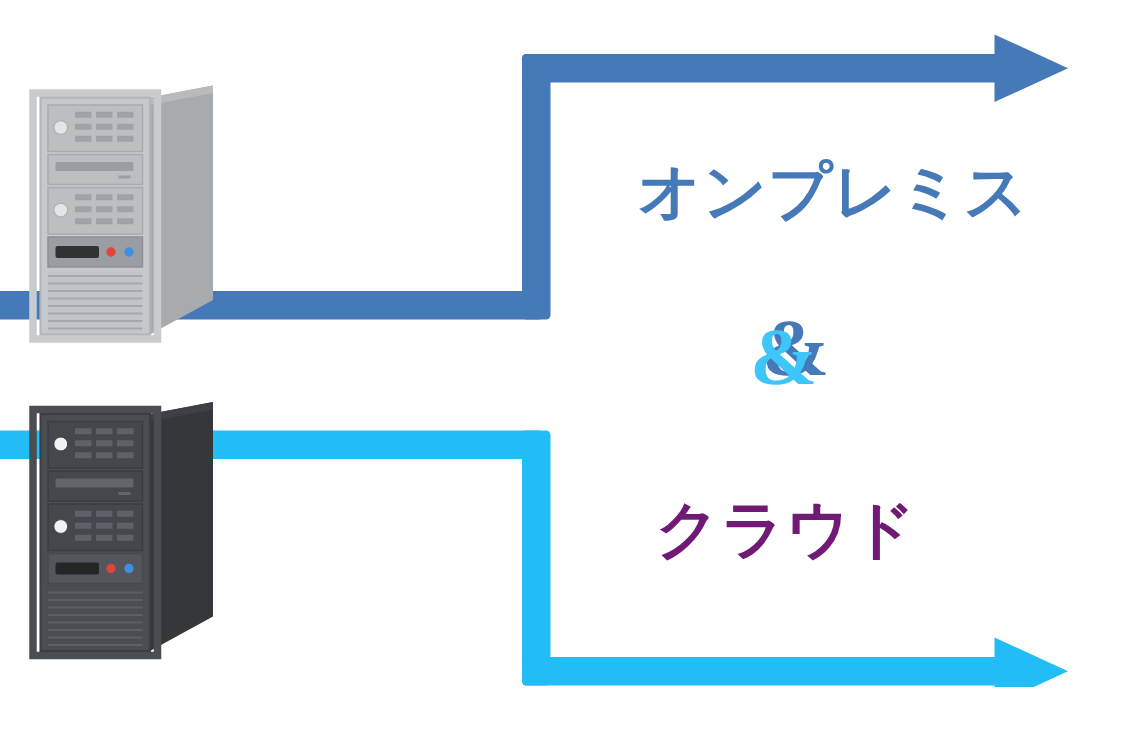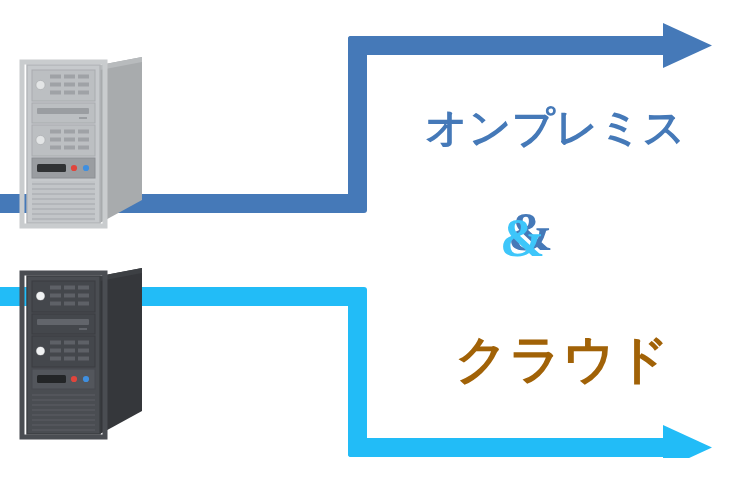--- a/index.html
+++ b/index.html
@@ -31,24 +31,24 @@
     letter-spacing: 0.5px;
     user-select: none;
   }
   #label-onprem {
     left: 425px;
     top: 100px;
     font-size: 42px;
     color: #4579b8;
   }
   #label-cloud {
-    left: 455px;
+    left: 437px;
     top: 325px;
-    font-size: 52px;
-    color: #a16207;
+    font-size: 42px;
+    color: #701a75;
   }
   #amp-wrap {
     position: absolute;
     left: 494px;
     top: 205px;
     width: 80px;
     height: 70px;
   }
   .amp {
     position: absolute;

